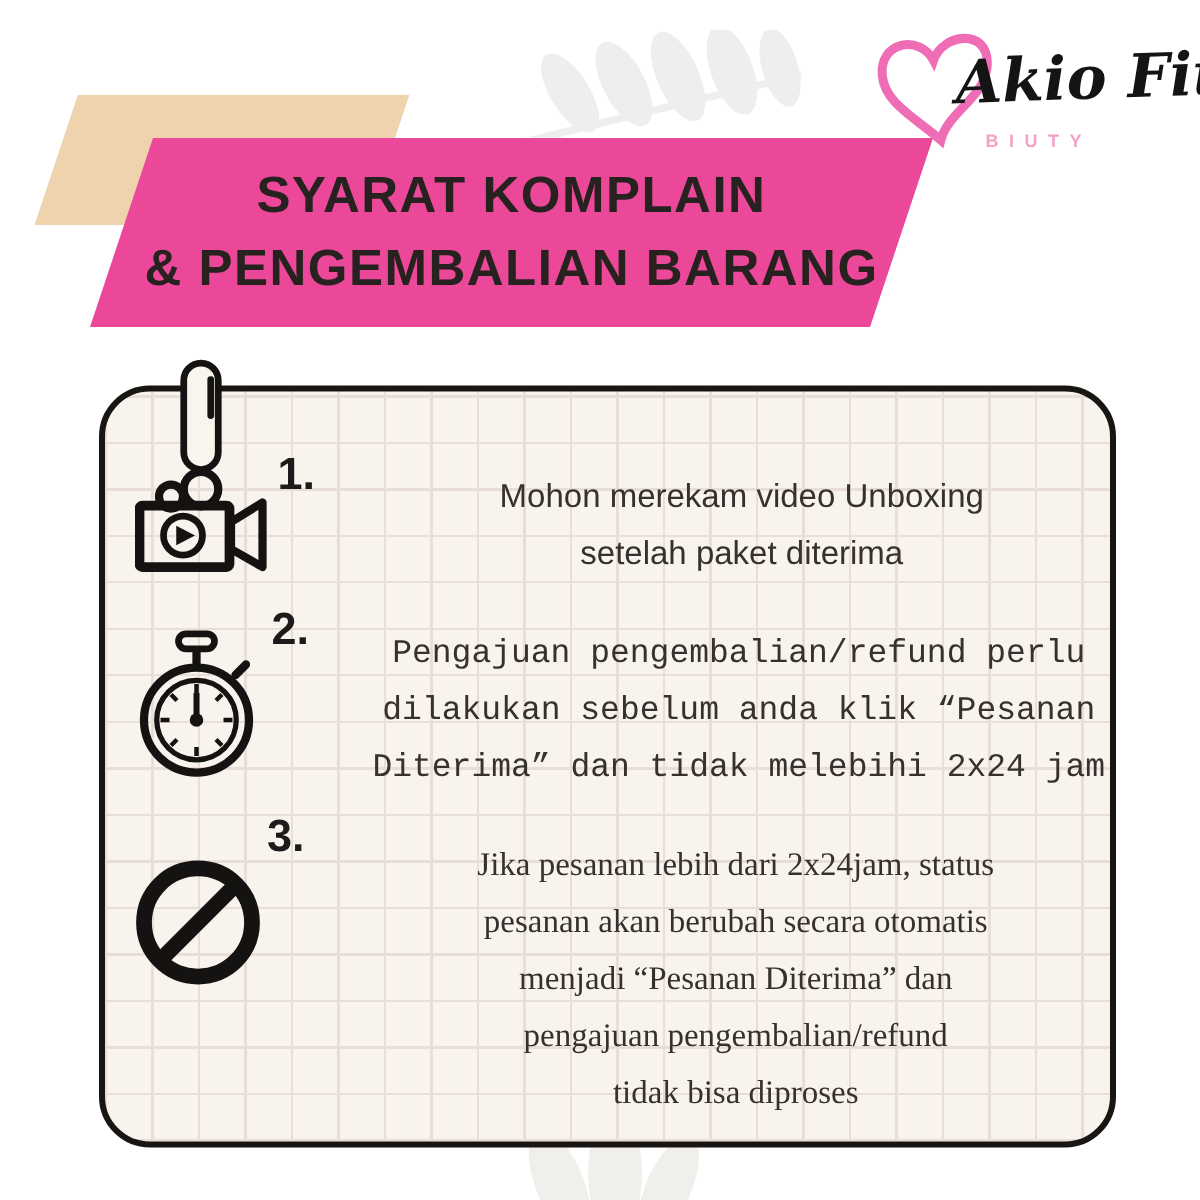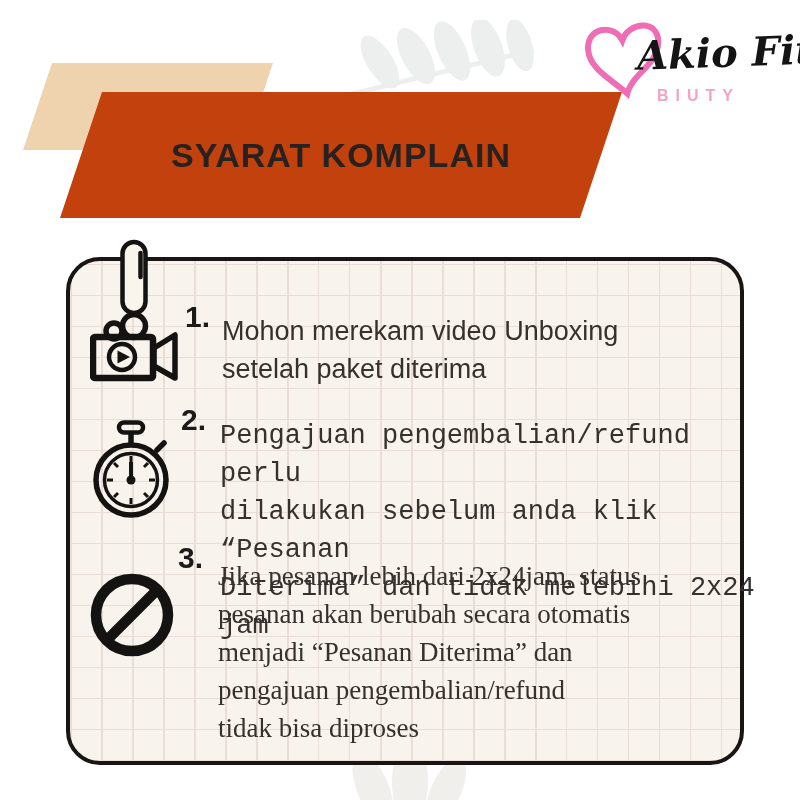--- a/index.html
+++ b/index.html
@@ -11,39 +11,39 @@
   .leaf-top{position:absolute;left:338px;top:20px;width:205px;height:82px;}
   .leaf-bottom{position:absolute;left:318px;top:744px;width:175px;height:80px;}
   
   .banner-shadow{
     position:absolute;left:23px;top:63px;width:252px;height:87px;
     background:#eed3ae;
     clip-path:polygon(29px 0,250px 0,221px 87px,0 87px);
   }
   .banner{
     position:absolute;left:60px;top:92px;width:562px;height:126px;
-    background:#c2410c;
+    background:#ec4899;
     clip-path:polygon(42px 0,562px 0,520px 126px,0 126px);
     display:flex;flex-direction:column;justify-content:center;align-items:center;text-align:center;
   }
   .banner .line{
     font-size:34px;font-weight:700;line-height:49px;letter-spacing:1px;
     color:#272120;white-space:nowrap;
   }
   
   .logo{position:absolute;left:575px;top:5px;width:225px;height:115px;}
   .logo-heart{position:absolute;left:7px;top:5px;width:86px;height:98px;transform:rotate(-8deg);}
   .logo-name{
     position:absolute;left:62px;top:24px;width:160px;
     font-family:"DejaVu Serif",serif;font-style:italic;font-weight:600;
     font-size:40px;color:#141414;white-space:nowrap;transform:rotate(-2deg);
   }
   .logo-sub{
     position:absolute;left:82px;top:82px;
-    font-size:16px;font-weight:700;letter-spacing:7px;color:#f2a3c6;white-space:nowrap;
+    font-size:12px;font-weight:700;letter-spacing:7px;color:#f2a3c6;white-space:nowrap;
   }
   
   .card{
     position:absolute;left:66px;top:257px;width:670px;height:500px;
     background-color:#f8f3ec;
     background-image:
       repeating-linear-gradient(0deg,#e9ded7 0 1.5px,transparent 1.5px 31px),
       repeating-linear-gradient(90deg,#e9ded7 0 1.5px,transparent 1.5px 31px);
     border:4.5px solid #181512;border-radius:34px;
   }
@@ -53,22 +53,22 @@
   .icon-camera{left:90px;top:303px;width:90px;height:82px;}
   .icon-stopwatch{left:86px;top:420px;width:92px;height:102px;}
   .icon-ban{left:88px;top:571px;width:88px;height:88px;}
   .item-number{
     position:absolute;font-size:30px;font-weight:700;color:#1d1b1a;
   }
   .num-1{left:185px;top:300px;}
   .num-2{left:181px;top:403px;}
   .num-3{left:178px;top:541px;}
   .item-text{
-    position:absolute;font-size:27px;line-height:38px;color:#36312e;
-    white-space:pre-line;width:545px;
+    position:absolute;font-size:22px;line-height:38px;color:#36312e;
+    white-space:pre-line;width:545px;text-align:center;
   }
   .text-1{left:222px;top:312px;}
   .text-2{left:220px;top:417px;font-family:Liberation Mono, monospace;}
   .text-3{left:218px;top:557px;font-family:Liberation Serif, serif;}
   svg{display:block;}
 </style>
 </head>
 <body>
 
 <div class="poster">
@@ -88,20 +88,21 @@
       <ellipse cx="55" cy="45" rx="16" ry="38" transform="rotate(-22 55 45)"></ellipse>
       <ellipse cx="92" cy="38" rx="18" ry="42"></ellipse>
       <ellipse cx="128" cy="47" rx="15" ry="36" transform="rotate(24 128 47)"></ellipse>
     </g>
     <path d="M92 80 L92 30" stroke="#f0efeb" stroke-width="4" fill="none"></path>
   </svg>
 
   <div class="banner-shadow"></div>
   <div class="banner">
     <div class="line">SYARAT KOMPLAIN</div>
+    <div class="line">&amp; PENGEMBALIAN BARANG</div>
   </div>
 
   <div class="logo">
     <svg class="logo-heart" viewBox="0 0 100 100">
       <path d="M50 28 C42 6, 10 8, 9 34 C8 56, 30 70, 47 90 C56 68, 87 62, 91 36 C95 9, 60 8, 50 28 Z" stroke="#ef6db5" stroke-width="7" fill="none" stroke-linecap="round"></path>
     </svg>
     <div class="logo-name">Akio Fit</div>
     <div class="logo-sub">BIUTY</div>
   </div>
 

